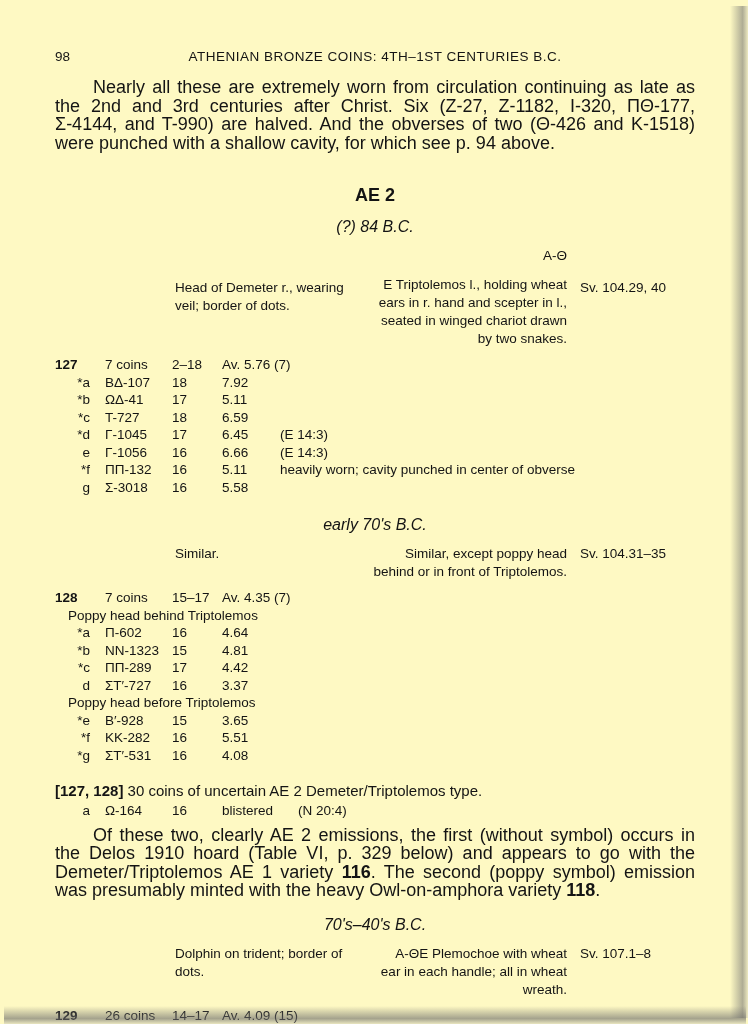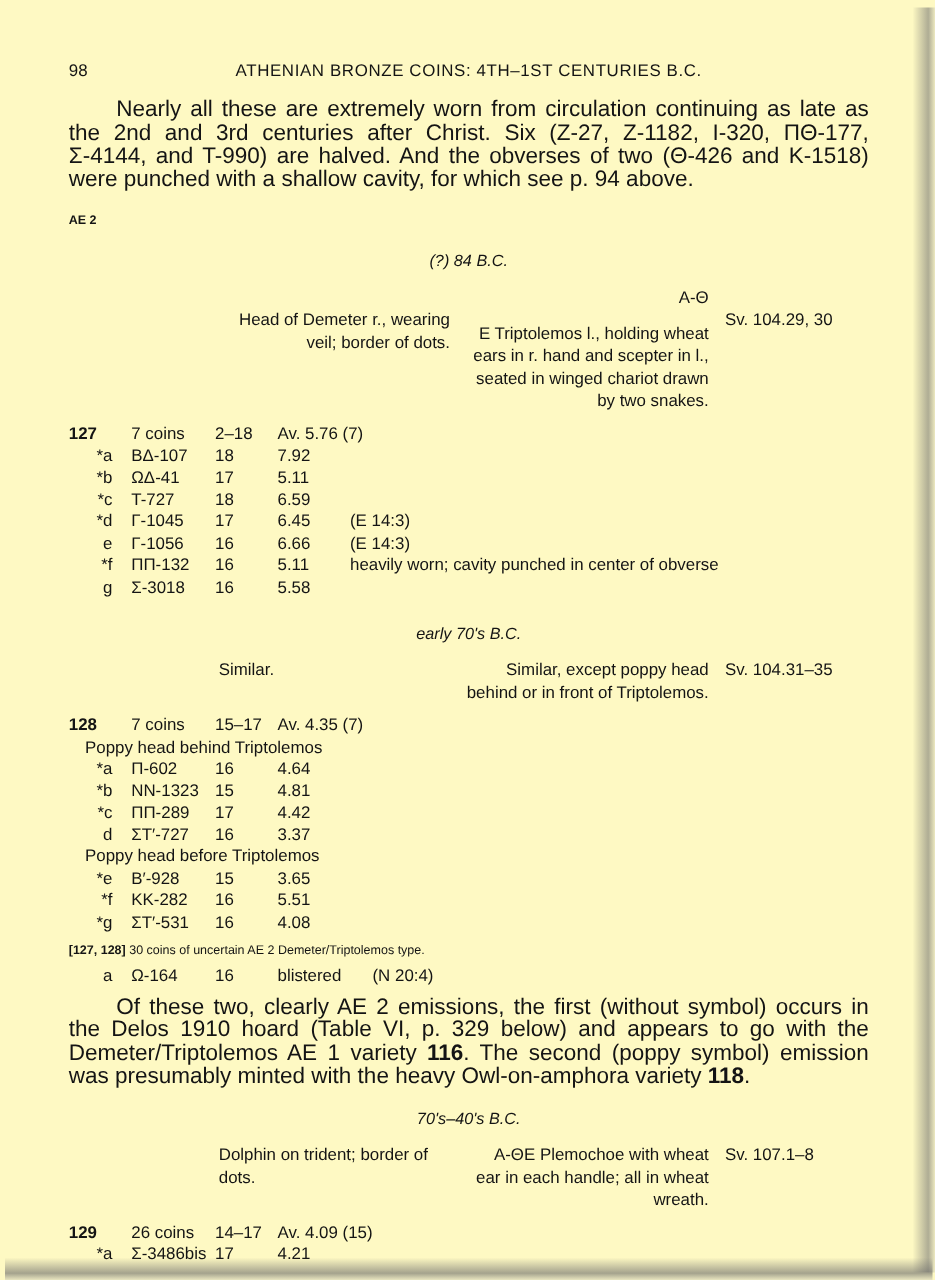--- a/index.html
+++ b/index.html
@@ -36,67 +36,68 @@
     font-size: 18px;
     line-height: 18.5px;
     text-align: justify;
     text-indent: 38px;
     margin: 12px 0 0 0;
   }
   .para.discussion { margin-top: 6px; }
   .bold { font-weight: bold; }
   
   .center-head {
+    text-align: center;
     font-weight: bold;
-    font-size: 10px;
-    margin-top: 16px;
+    font-size: 18px;
+    margin-top: 34px;
     line-height: 18px;
   }
   .date-head {
     text-align: center;
     font-style: italic;
-    font-size: 13px;
+    font-size: 16px;
     line-height: 17px;
     margin-top: 20px;
   }
   .date-head.first { margin-top: 14px; }
   .date-head.late { margin-top: 16px; }
   
   .desc {
     display: flex;
     align-items: flex-start;
     font-size: 13.5px;
     line-height: 18px;
     margin-top: 12px;
   }
   .desc .obv { margin-left: 120px; width: 185px; }
   .desc .rev { margin-left: 13px; width: 194px; text-align: right; }
   .desc .ref { margin-left: 13px; white-space: nowrap; }
-  .offset1 { margin-top: 18px; text-align: right; }
+  .offset1 { margin-top: 32px; }
   .rev-body { text-indent: 10px; margin-top: 11px; }
   .legend-line { padding-left: 4px; }
   
   .coin-table {
     display: grid;
     grid-template-columns: 50px 67px 50px 58px 1fr;
     font-size: 13.5px;
     line-height: 17.5px;
     margin-top: 8px;
   }
   .coin-table.tight { margin-top: 2px; }
   .coin-table .row { display: contents; }
   .cletter { text-align: right; padding-right: 15px; }
   .cnum { font-weight: bold; }
   .cavg { grid-column: 4 / 6; }
   .sublabel { grid-column: 1 / 6; padding-left: 13px; }
   .cref { padding-left: 18px; }
   .uncertain-line {
-    font-size: 10px;
+    font-size: 15px;
     line-height: 18px;
-    margin-top: 6px;
+    margin-top: 18px;
   }
   
   .shadow-right {
     position: absolute;
     top: 6px; right: 0;
     width: 18px; height: 1012px;
     background: linear-gradient(to right, rgba(120,120,120,0) 0%, rgba(110,110,110,0.55) 70%, rgba(185,185,185,0.25) 100%);
     pointer-events: none;
   }
   .shadow-bottom {
@@ -123,21 +124,21 @@
     <div class="center-head">AE 2</div>
 
     <div class="date-head first">(?) 84 B.C.</div>
 
     <div class="desc">
       <div class="obv offset1">Head of Demeter r., wearing veil; border of dots.</div>
       <div class="rev">
         <div class="legend-line">A-Θ</div>
         <div class="rev-body">E Triptolemos l., holding wheat ears in r. hand and scepter in l., seated in winged chariot drawn by two snakes.</div>
       </div>
-      <div class="ref offset1">Sv. 104.29, 30</div>
+      <div class="ref offset1">Sv. 104.29, 40</div>
     </div>
 
     <div class="coin-table">
       <div class="row">
         <span class="cnum">127</span>
         <span>7 coins</span>
         <span>2–18</span>
         <span class="cavg">Av. 5.76 (7)</span>
       </div>
       <div class="row">

